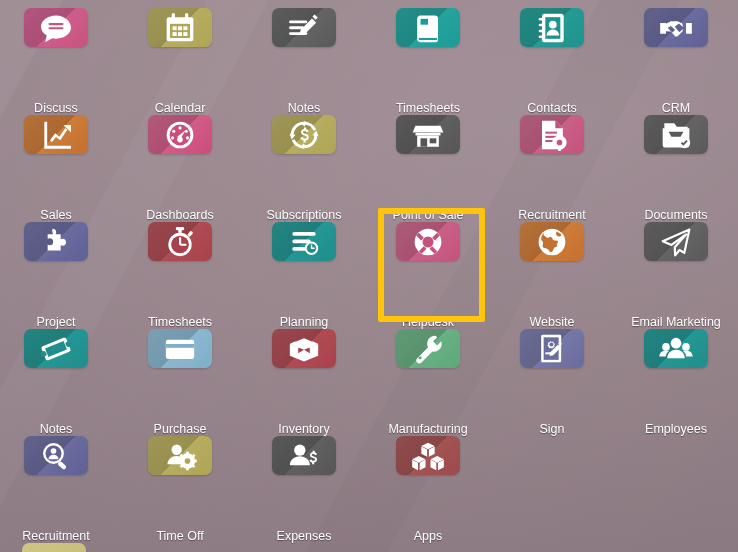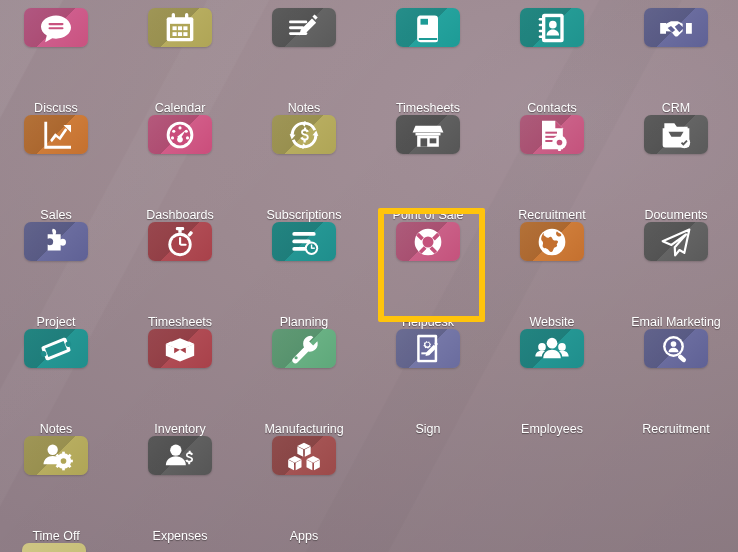--- a/index.html
+++ b/index.html
@@ -380,20 +380,37 @@
             <g transform="rotate(-22 24 24)">
               <rect x="8" y="15" width="32" height="18" rx="2.6"></rect>
               <rect x="12" y="18.6" width="24" height="10.8" fill="#1F8E8C"></rect>
               <circle cx="8" cy="24" r="3.4" fill="#1F8E8C"></circle>
               <circle cx="40" cy="24" r="3.4" fill="#1F8E8C"></circle>
             </g>
           </svg>
         </div>
         <div class="label-wrap">
           <div>Notes</div>
+        </div>
+      </div>
+      <div class="app-tile">
+        <div class="tile-icon" style="background: linear-gradient(135deg, rgb(148, 192, 216) 0%, rgb(127, 175, 201) 100%);">
+          <div class="wedge"></div>
+          <div class="speckle"></div>
+          <svg width="40" height="40" viewBox="0 0 48 48" fill="#ffffff" xmlns="http://www.w3.org/2000/svg">
+            <rect x="7" y="13" width="34" height="23" rx="2.6"></rect>
+            <rect x="7" y="18" width="34" height="4.6" fill="#7FAFC9"></rect>
+            <rect x="11" y="27" width="8" height="4.2" rx="1"></rect>
+            <rect x="21.5" y="27" width="8" height="4.2" rx="1"></rect>
+            <rect x="11" y="27" width="8" height="4.2" rx="1" fill="#fff"></rect>
+            <rect x="9" y="24" width="28" height="10" fill="none"></rect>
+          </svg>
+        </div>
+        <div class="label-wrap">
+          <div>Purchase</div>
         </div>
       </div>
       <div class="app-tile">
         <div class="tile-icon" style="background: linear-gradient(135deg, rgb(184, 86, 94) 0%, rgb(168, 65, 74) 100%);">
           <div class="wedge"></div>
           <div class="speckle"></div>
           <svg width="40" height="40" viewBox="0 0 48 48" fill="#ffffff" xmlns="http://www.w3.org/2000/svg">
             <path d="M24 11l17 7-17 7-17-7z"></path>
             <path d="M7 18v14l17 7V25z"></path>
             <path d="M41 18v14l-17 7V25z"></path>

